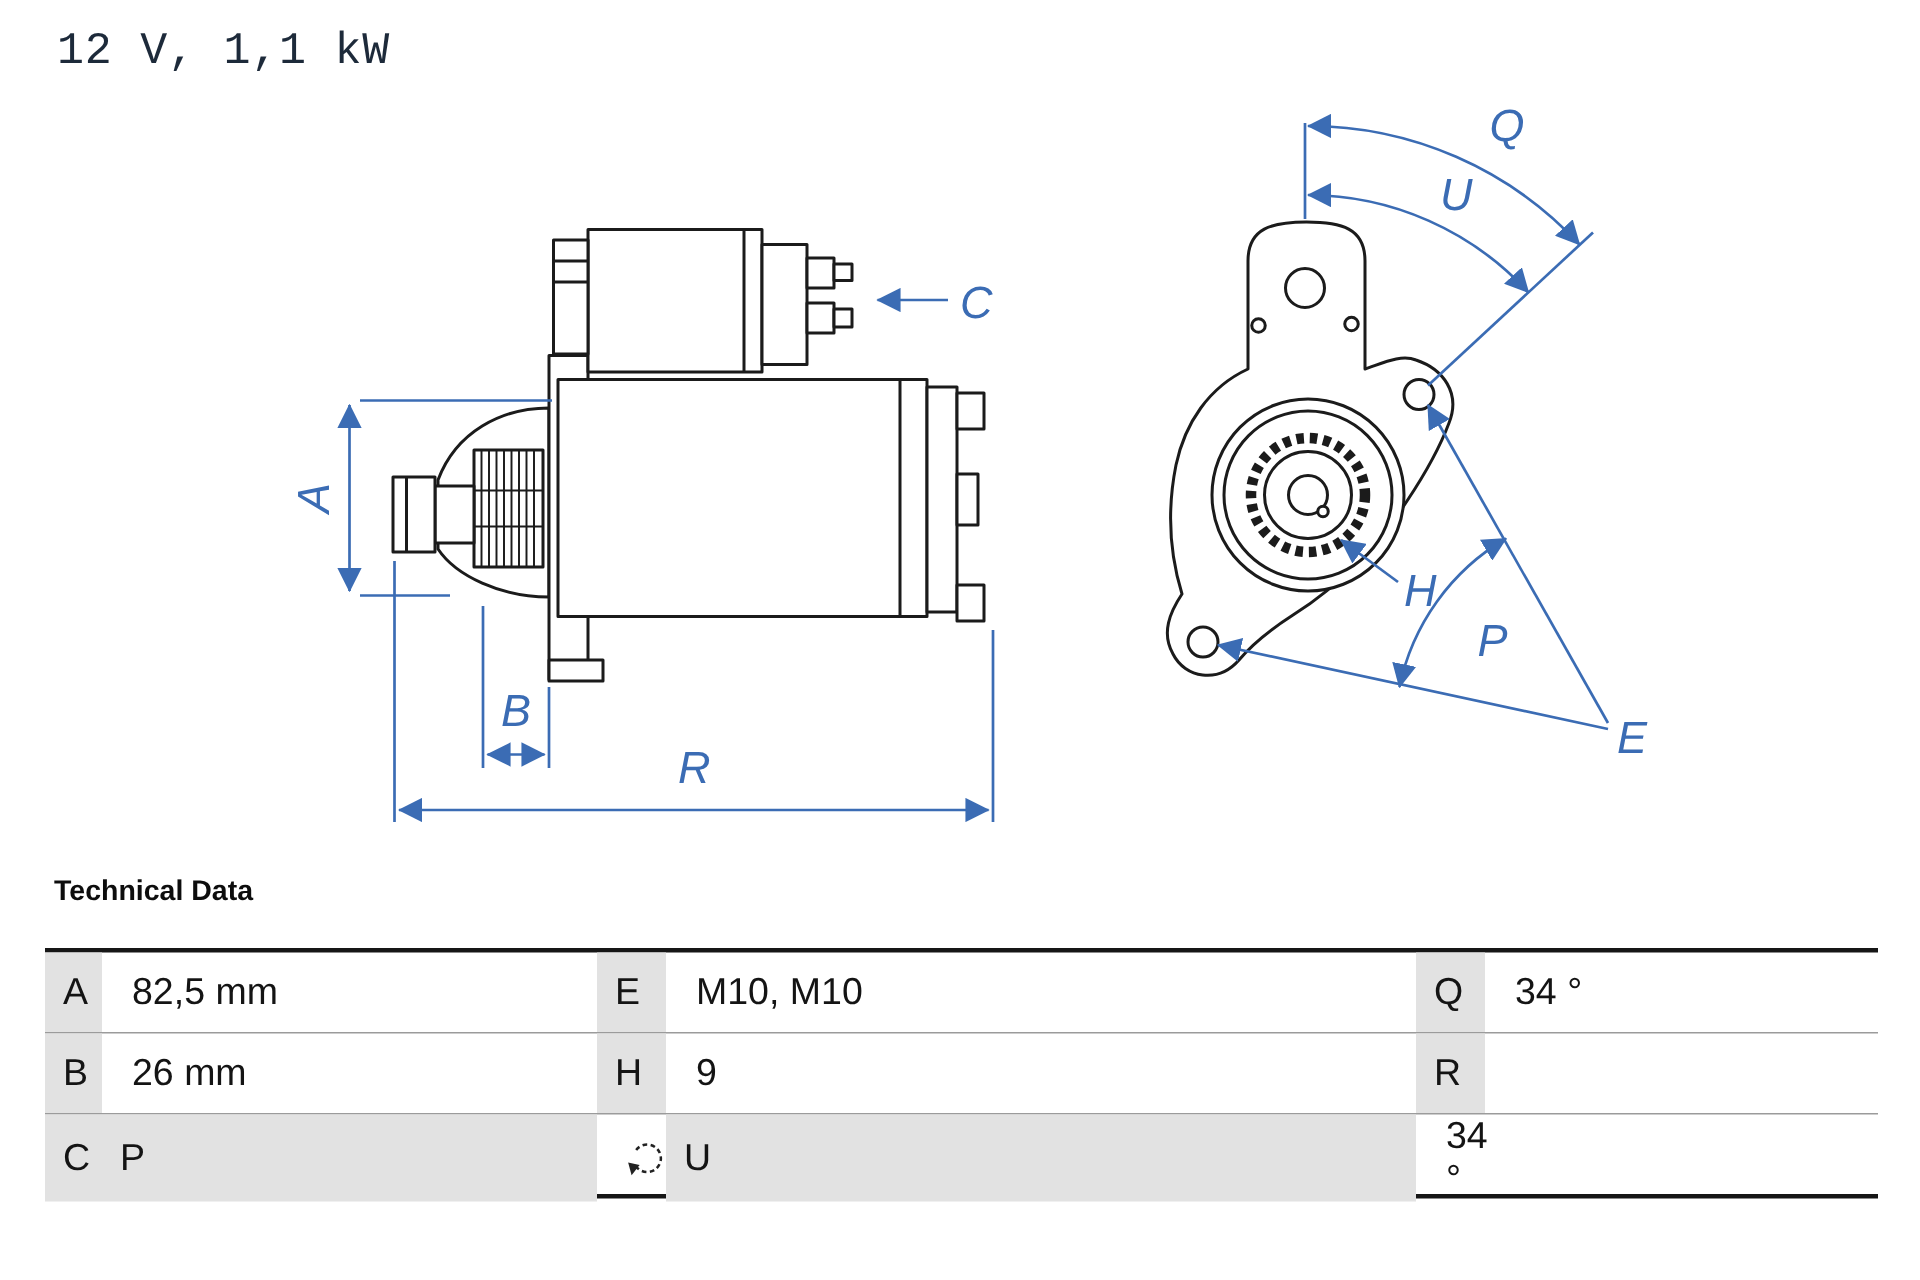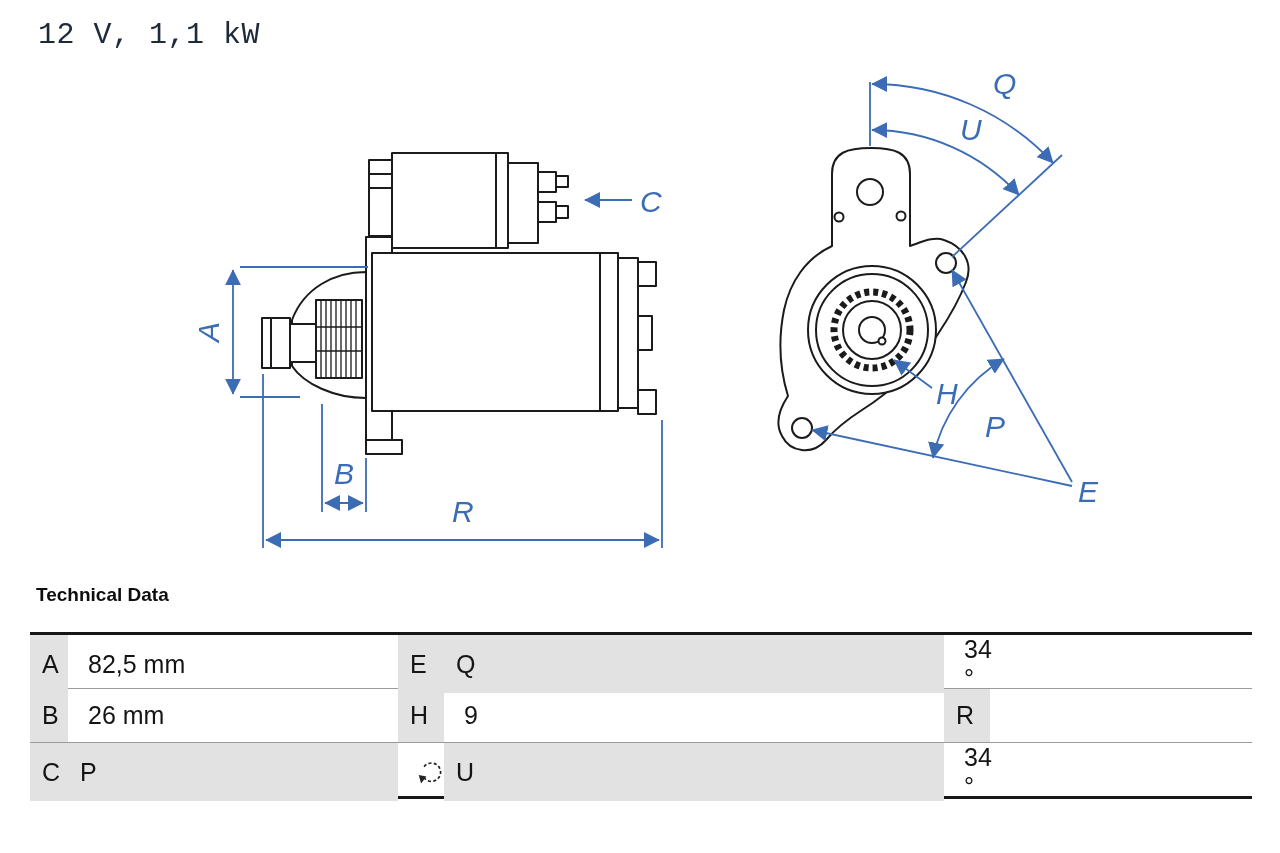--- a/index.html
+++ b/index.html
@@ -132,20 +132,21 @@
   </g>
 </svg>
 
 <div class="tech-heading">Technical Data</div>
 
 <div class="table">
   <div class="trow">
     <div class="cell key">A</div>
     <div class="cell val">82,5 mm</div>
     <div class="cell key">E</div>
+    <div class="cell val">M10, M10</div>
     <div class="cell key">Q</div>
     <div class="cell val">34 °</div>
   </div>
   <div class="trow">
     <div class="cell key">B</div>
     <div class="cell val">26 mm</div>
     <div class="cell key">H</div>
     <div class="cell val">9</div>
     <div class="cell key">R</div>
   </div>

